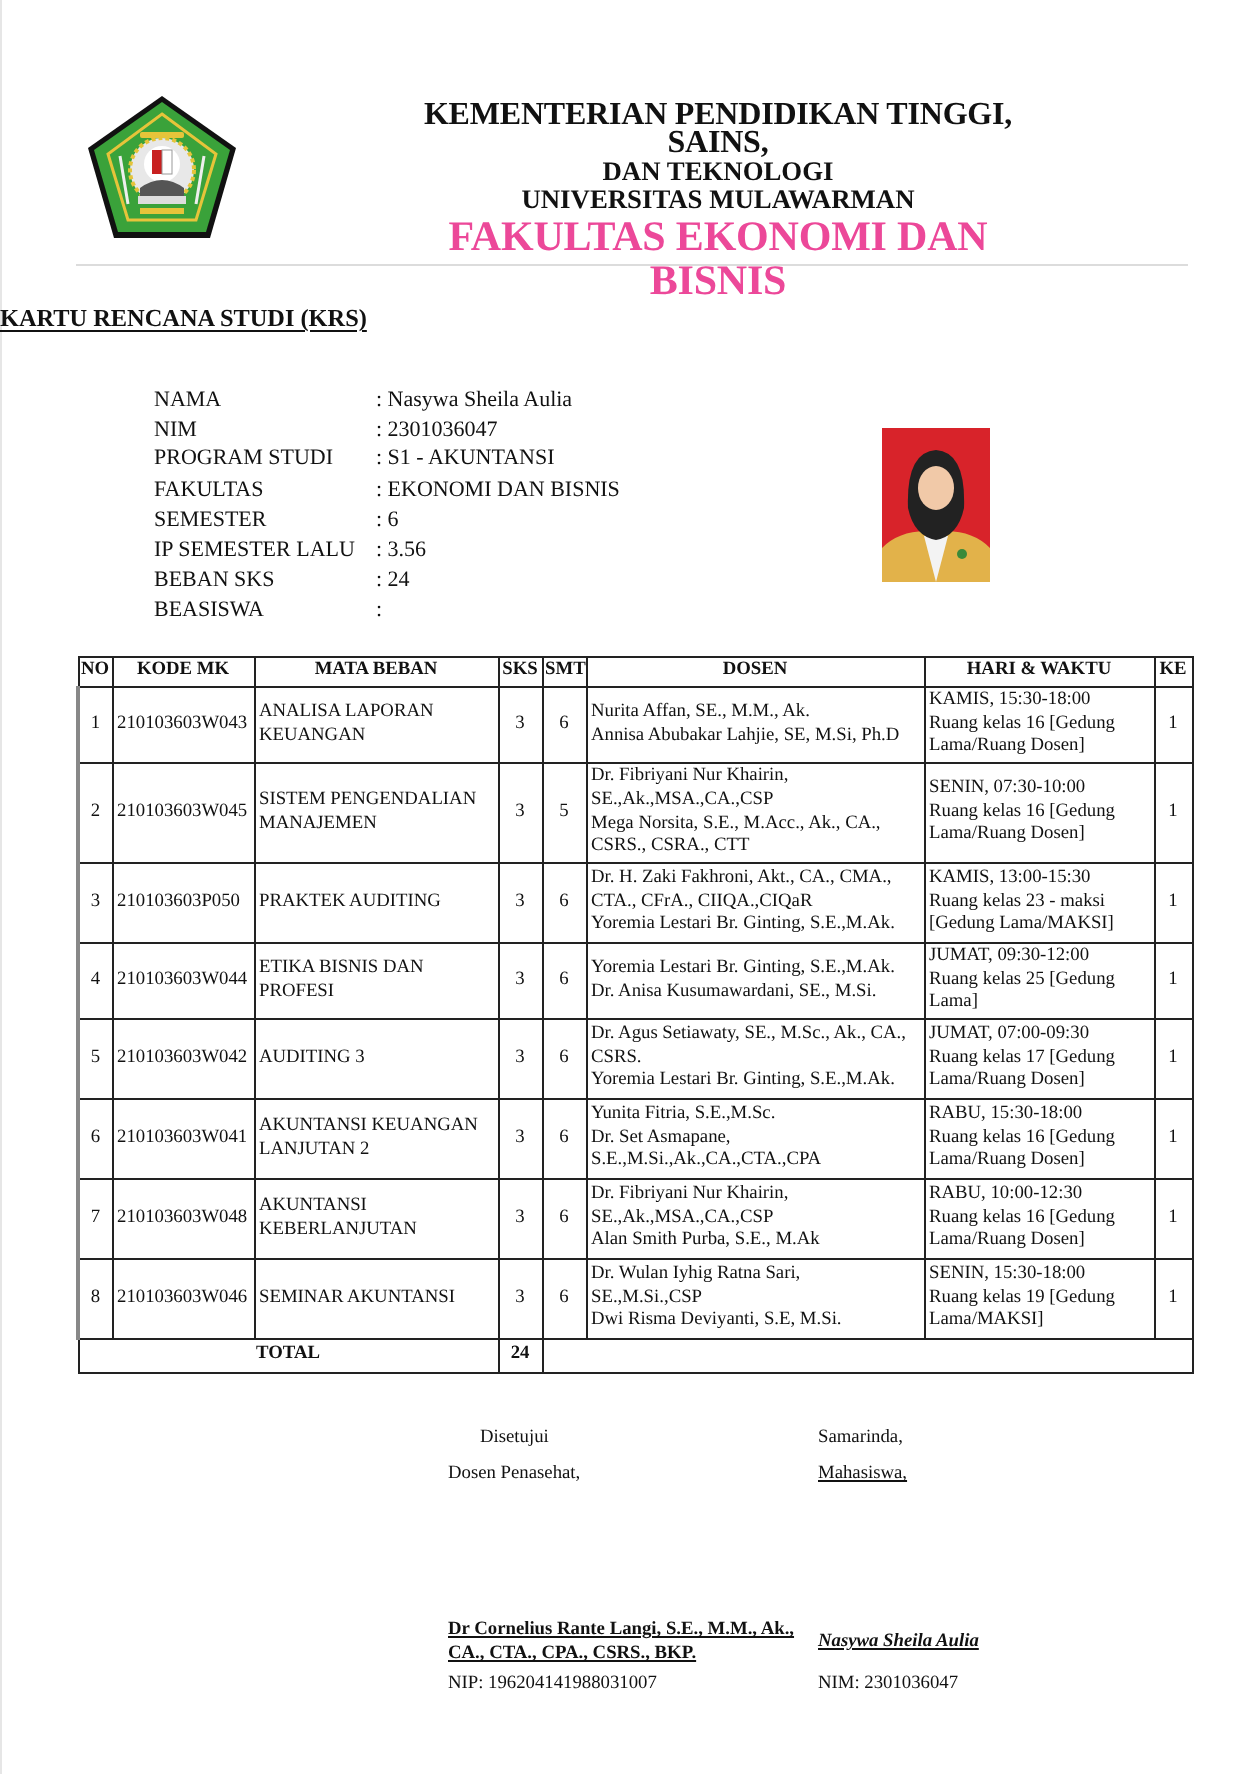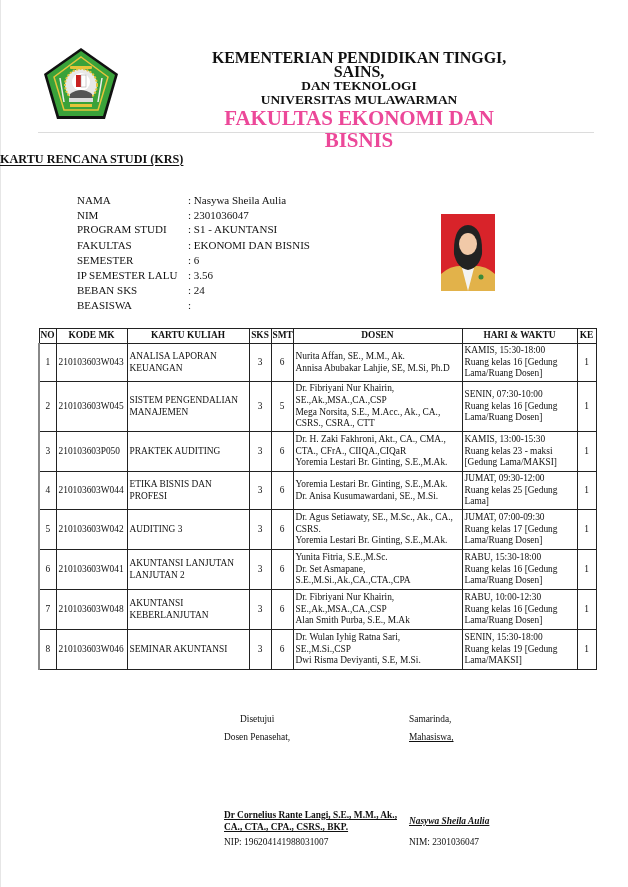--- a/index.html
+++ b/index.html
@@ -127,21 +127,21 @@
       <col style="width:22px">
     <col style="width:22px">
       <col style="width:169px">
       <col style="width:115px">
       <col style="width:19px">
   </colgroup>
   <thead>
     <tr>
       <th>NO</th>
       <th>KODE MK</th>
-      <th>KARTU KULIAH</th>
+      <th>MATA BEBAN</th>
       <th>SKS</th>
       <th>SMT</th>
       <th>DOSEN</th>
       <th>HARI &amp; WAKTU</th>
       <th>KE</th>
     </tr>
   </thead>
   <tbody>
 
     <tr style="height:38px">
@@ -248,21 +248,21 @@
         <span class="ml">Ruang kelas 17 [Gedung</span>
         <span class="ml">Lama/Ruang Dosen]</span>
       </td>
       <td class="c">1</td>
     </tr>
 
     <tr style="height:40px">
       <td class="c no">6</td>
       <td class="kode">210103603W041</td>
       <td>
-        <span class="ml">AKUNTANSI LANJUTAN</span>
+        <span class="ml">AKUNTANSI KEUANGAN</span>
         <span class="ml">LANJUTAN 2</span>
       </td>
       <td class="c">3</td>
       <td class="c">6</td>
       <td>
         <span class="ml">Yunita Fitria, S.E.,M.Sc.</span>
         <span class="ml">Dr. Set Asmapane,</span>
         <span class="ml">S.E.,M.Si.,Ak.,CA.,CTA.,CPA</span>
       </td>
       <td>
@@ -309,20 +309,25 @@
         <span class="ml">Dwi Risma Deviyanti, S.E, M.Si.</span>
       </td>
       <td>
         <span class="ml">SENIN, 15:30-18:00</span>
         <span class="ml">Ruang kelas 19 [Gedung</span>
         <span class="ml">Lama/MAKSI]</span>
       </td>
       <td class="c">1</td>
     </tr>
 
+    <tr class="total">
+      <td colspan="3" class="c">TOTAL</td>
+      <td class="c">24</td>
+      <td colspan="4"></td>
+    </tr>
   </tbody>
 </table>
 
 <div class="sig" style="left:240px; top:713px;">Disetujui</div>
 <div class="sig" style="left:224px; top:731px;">Dosen Penasehat,</div>
 <div class="sig" style="left:409px; top:713px;">Samarinda,</div>
 <div class="sig" style="left:409px; top:731px;text-decoration:underline;">Mahasiswa,</div>
 
 <div class="sig sig-name" style="left:224px; top:809px;">Dr Cornelius Rante Langi, S.E., M.M., Ak.,</div>
 <div class="sig sig-name" style="left:224px; top:821px;">CA., CTA., CPA., CSRS., BKP.</div>

